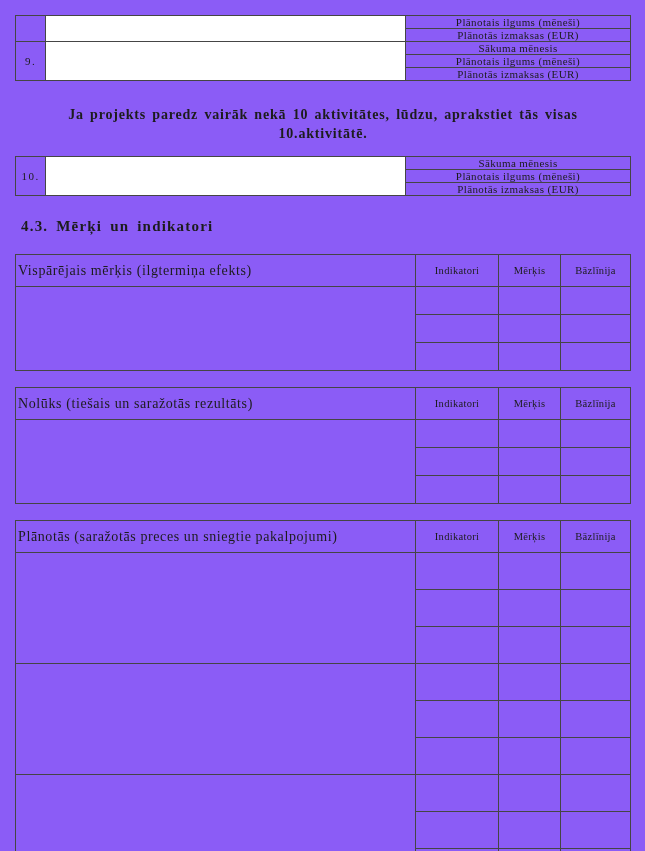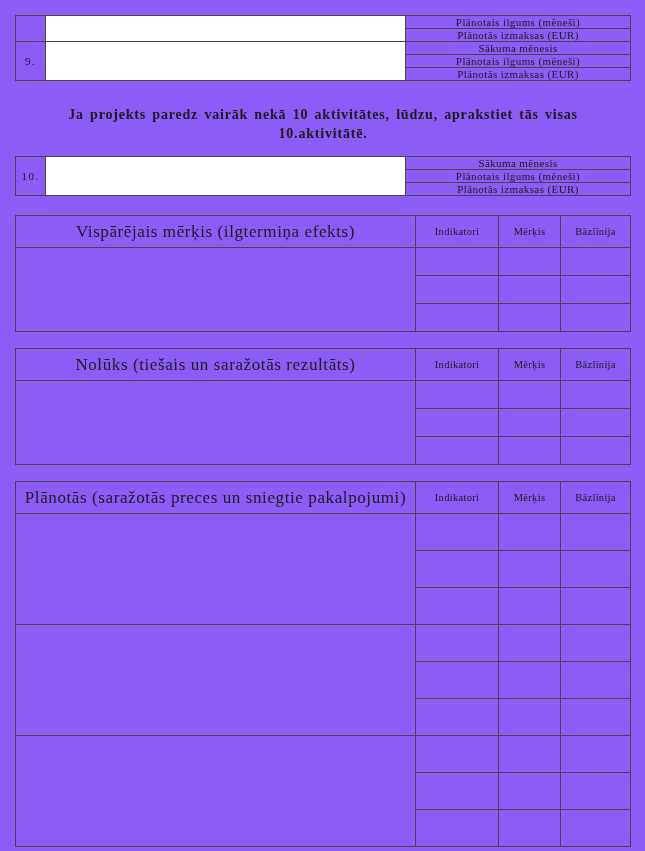--- a/index.html
+++ b/index.html
@@ -59,23 +59,23 @@
     margin: 22px 0 0 6px;
     font-size: 15px;
     font-weight: bold;
     letter-spacing: 1.2px;
     word-spacing: 3px;
   }
   
   .ind-table { margin-top: 16px; }
   .ind-table td.title {
     height: 32px;
-    font-size: 17px;
+    font-size: 14px;
     line-height: 13px;
-    text-align: center;
+    text-align: left;
     letter-spacing: 0.6px;
     white-space: nowrap;
   }
   .ind-table td.col-h {
     height: 17px;
     font-size: 10.5px;
     line-height: 13px;
     text-align: center;
     letter-spacing: 0.3px;
   }
@@ -135,20 +135,21 @@
     </tr>
     <tr>
       <td class="lbl">Plānotais ilgums (mēneši)</td>
     </tr>
     <tr>
       <td class="lbl">Plānotās izmaksas (EUR)</td>
     </tr>
   </tbody>
     </table>
 
+  <h2 class="heading">4.3. Mērķi un indikatori</h2>
 
   <table class="ind-table mt-sec-gap">
     <colgroup>
         <col style="width:400px">
         <col style="width:83px">
         <col style="width:62px">
         <col style="width:70px">
       </colgroup>
     <tbody>
         <tr>

